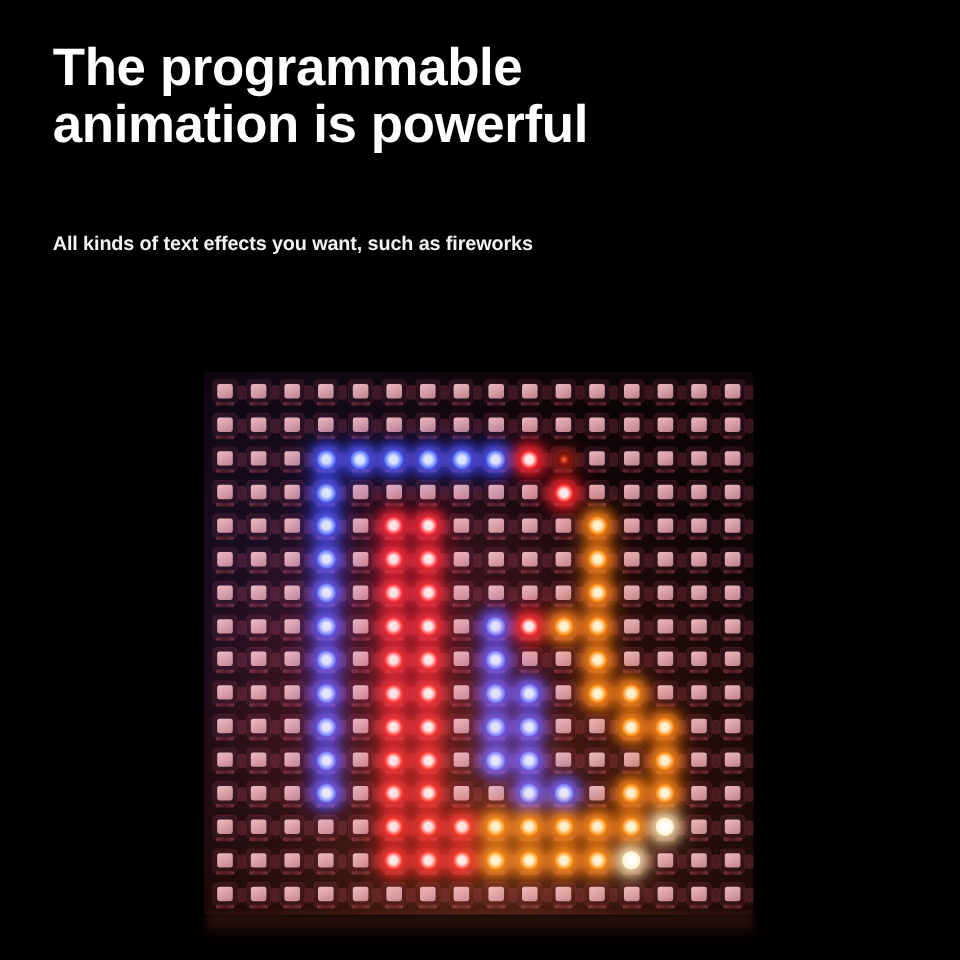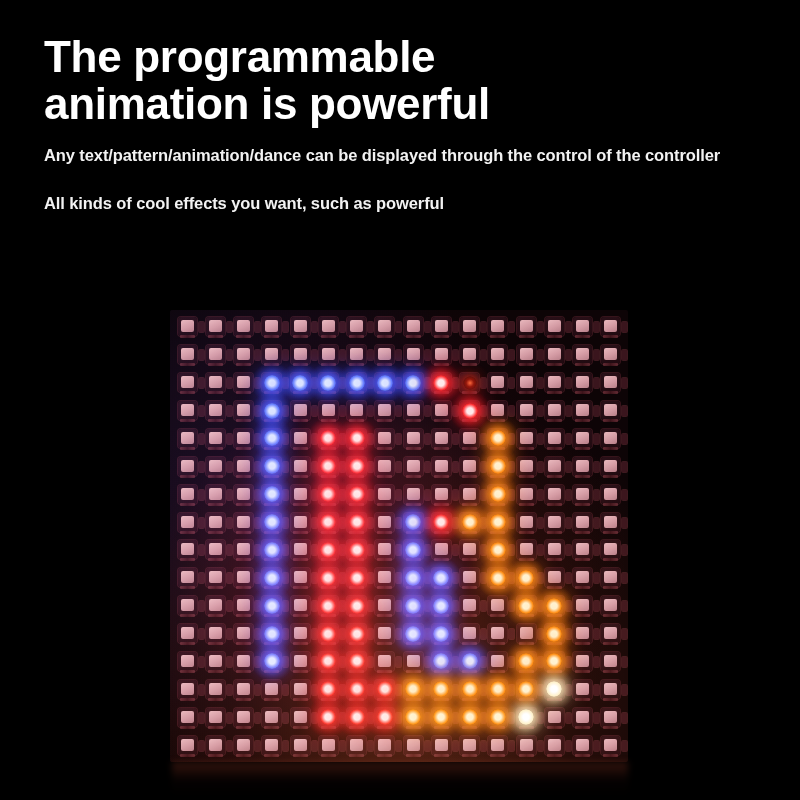--- a/index.html
+++ b/index.html
@@ -134,22 +134,21 @@
   }
 </style>
 </head>
 <body>
 
 <div class="page">
 
   <div class="copy">
     <h1 class="headline">The programmable
 animation is powerful</h1>
-    <p class="sub sub1">Any text/pattern/animation/dance can be displayed through the control of the controller</p>
-    <p class="sub sub2">All kinds of cool effects you want, such as powerful</p>
+    <p class="sub sub2">All kinds of text effects you want, such as fireworks</p>
   </div>
 
   <div class="panel-wrap">
     <div class="panel">
       <div class="grid" id="led-grid">
           <div class="cell">
             <div class="pkg">
               <div class="tag"></div>
             </div>
           </div>

